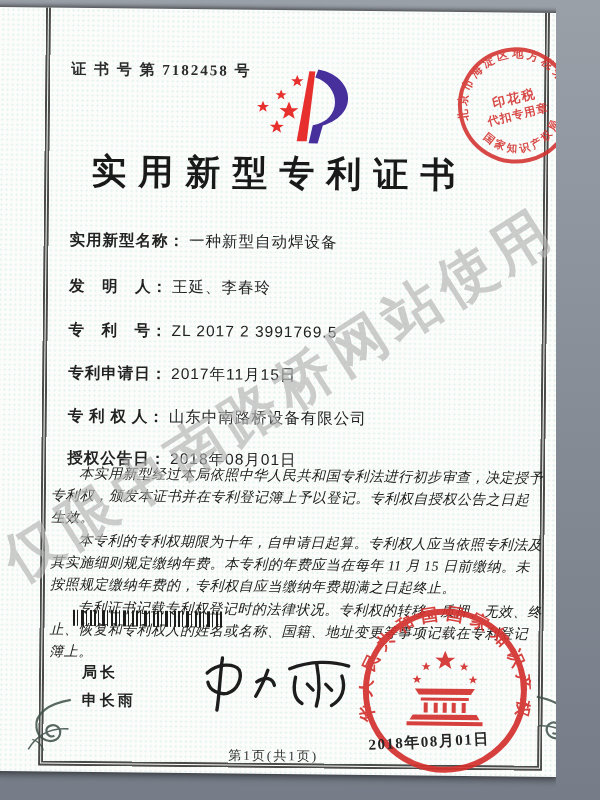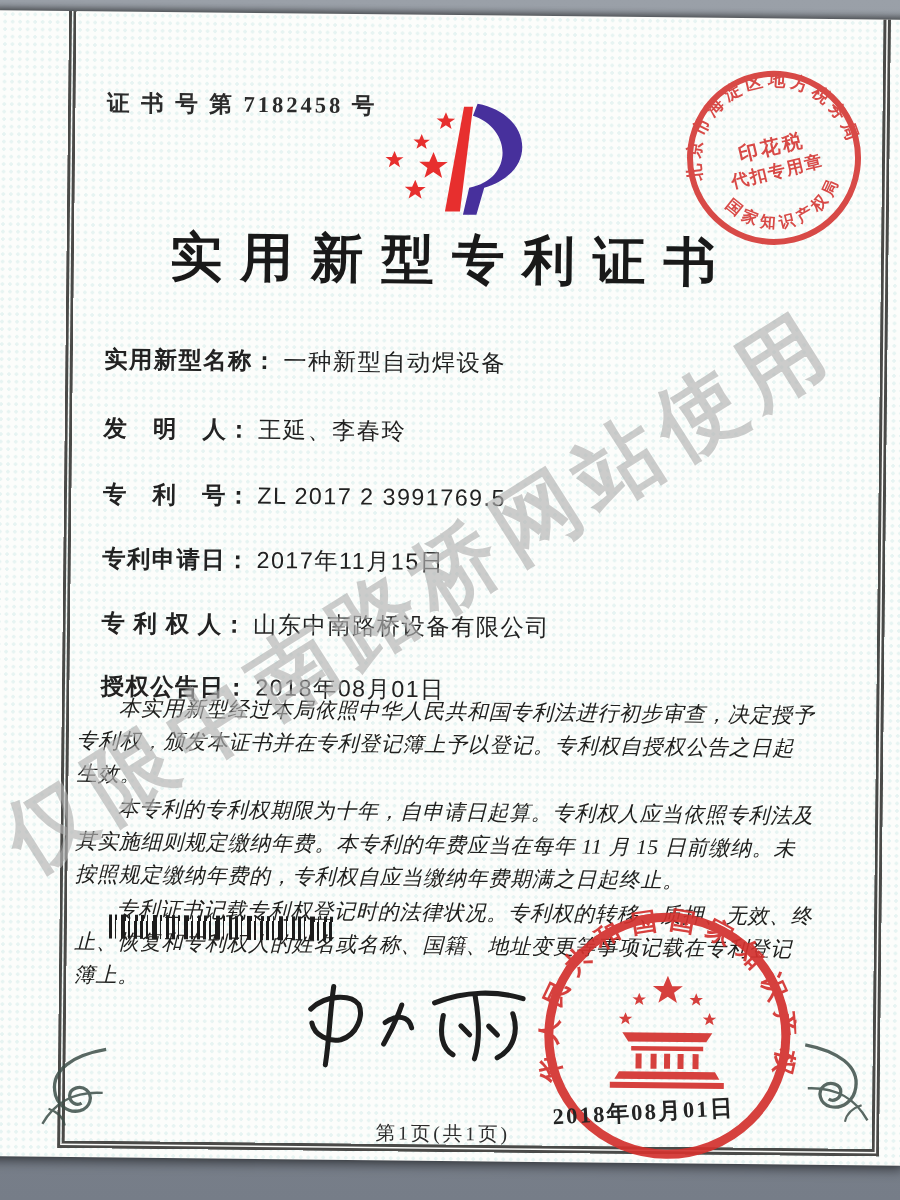--- a/index.html
+++ b/index.html
@@ -1,21 +1,21 @@
 <!DOCTYPE html>
 <html><head>
 <meta charset="utf-8">
 <style>
   html,body{margin:0;padding:0;}
   body{
     width:600px;height:800px;overflow:hidden;
     background:linear-gradient(180deg,#9aa0a8 0%,#848b95 55%,#767d88 100%);
     font-family:"Liberation Serif", serif;
   }
-  .stage{position:relative;width:600px;height:800px;overflow:hidden;}
+  .stage{position:relative;width:556px;height:800px;overflow:hidden;}
   .paper{
     position:absolute;left:-8px;right:-6px;top:10px;bottom:26px;
     background:#fcfdfb;
     background-image:radial-gradient(rgba(120,195,195,.16) 1px, transparent 1.3px);
     background-size:5px 5px;
     transform:rotate(0.6deg);
     box-shadow:0 -2px 4px rgba(0,0,0,.45), 0 3px 7px rgba(0,0,0,.5);
     overflow:hidden;
   }
   .frame{
@@ -154,20 +154,24 @@
     </div>
 
     <div class="body-text">
       <p>本实用新型经过本局依照中华人民共和国专利法进行初步审查，决定授予专利权，颁发本证书并在专利登记簿上予以登记。专利权自授权公告之日起生效。</p>
       <p>本专利的专利权期限为十年，自申请日起算。专利权人应当依照专利法及其实施细则规定缴纳年费。本专利的年费应当在每年 11 月 15 日前缴纳。未按照规定缴纳年费的，专利权自应当缴纳年费期满之日起终止。</p>
       <p>专利证书记载专利权登记时的法律状况。专利权的转移、质押、无效、终止、恢复和专利权人的姓名或名称、国籍、地址变更等事项记载在专利登记簿上。</p>
     </div>
 
     <div class="barcode"></div>
 
+    <div class="signer">
+      <div>局长</div>
+      <div>申长雨</div>
+    </div>
 
     <svg class="signature" width="160" height="90" viewBox="0 0 190 90">
       <g fill="none" stroke="#1d1d1d" stroke-width="4" stroke-linecap="round">
         <path d="M30 10 C27 32 27 52 24 72"></path>
         <path d="M12 28 C24 16 44 16 50 24 C54 33 49 48 36 52 C27 54 15 49 13 39"></path>
         <path d="M84 24 C80 36 75 46 70 55"></path>
         <path d="M71 38 C81 31 90 33 92 42"></path>
         <path d="M110 22 C134 12 160 12 180 18"></path>
         <path d="M142 16 C145 32 147 50 142 66"></path>
         <path d="M117 32 C114 46 116 58 125 63"></path>

